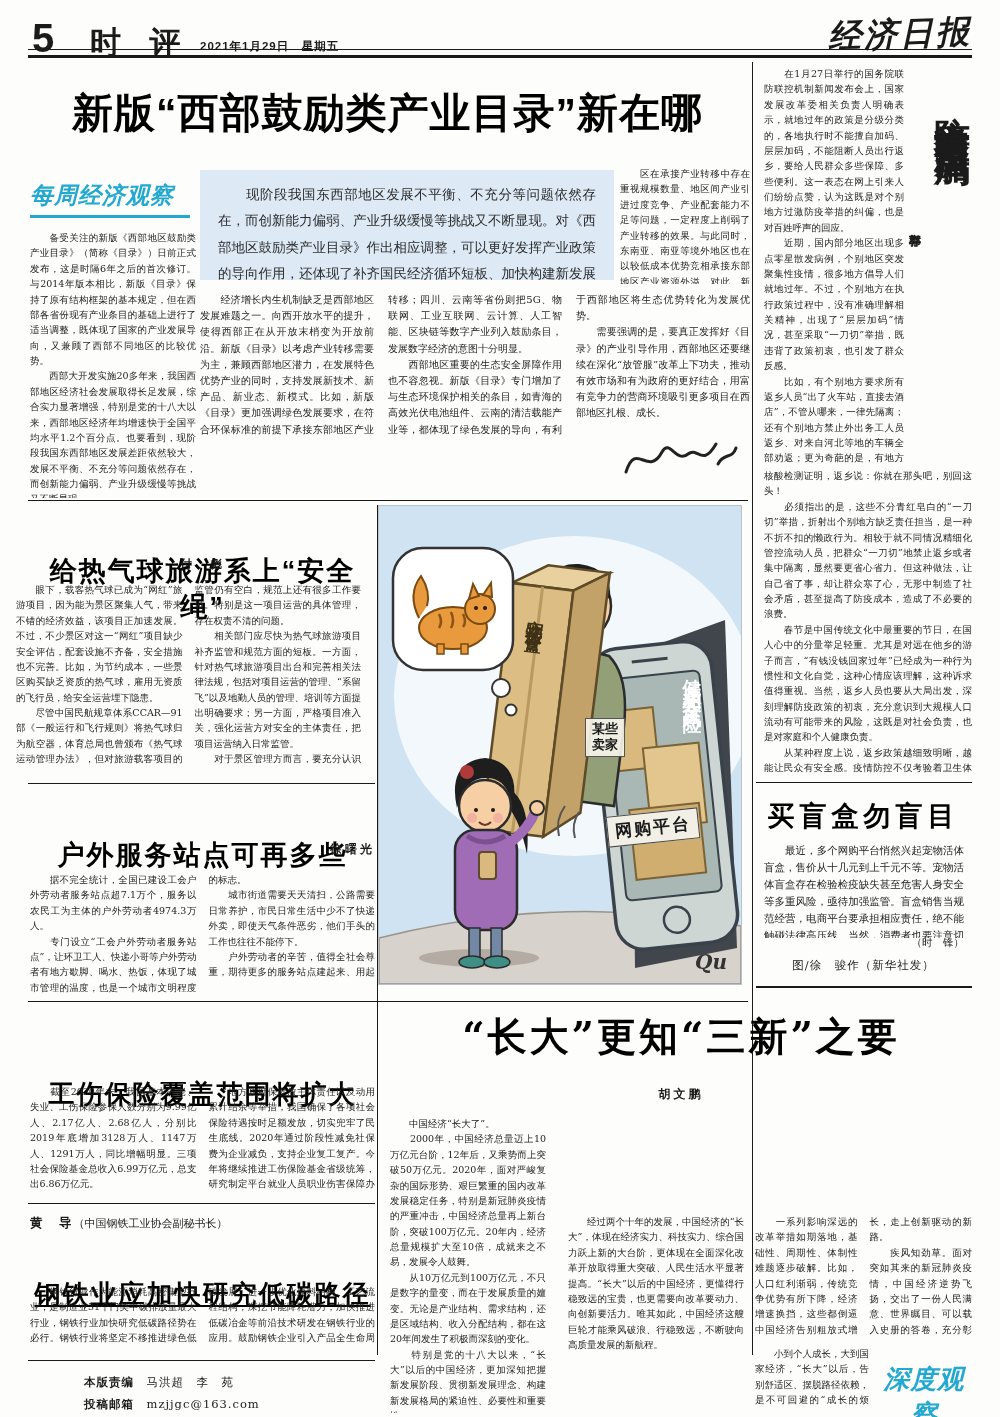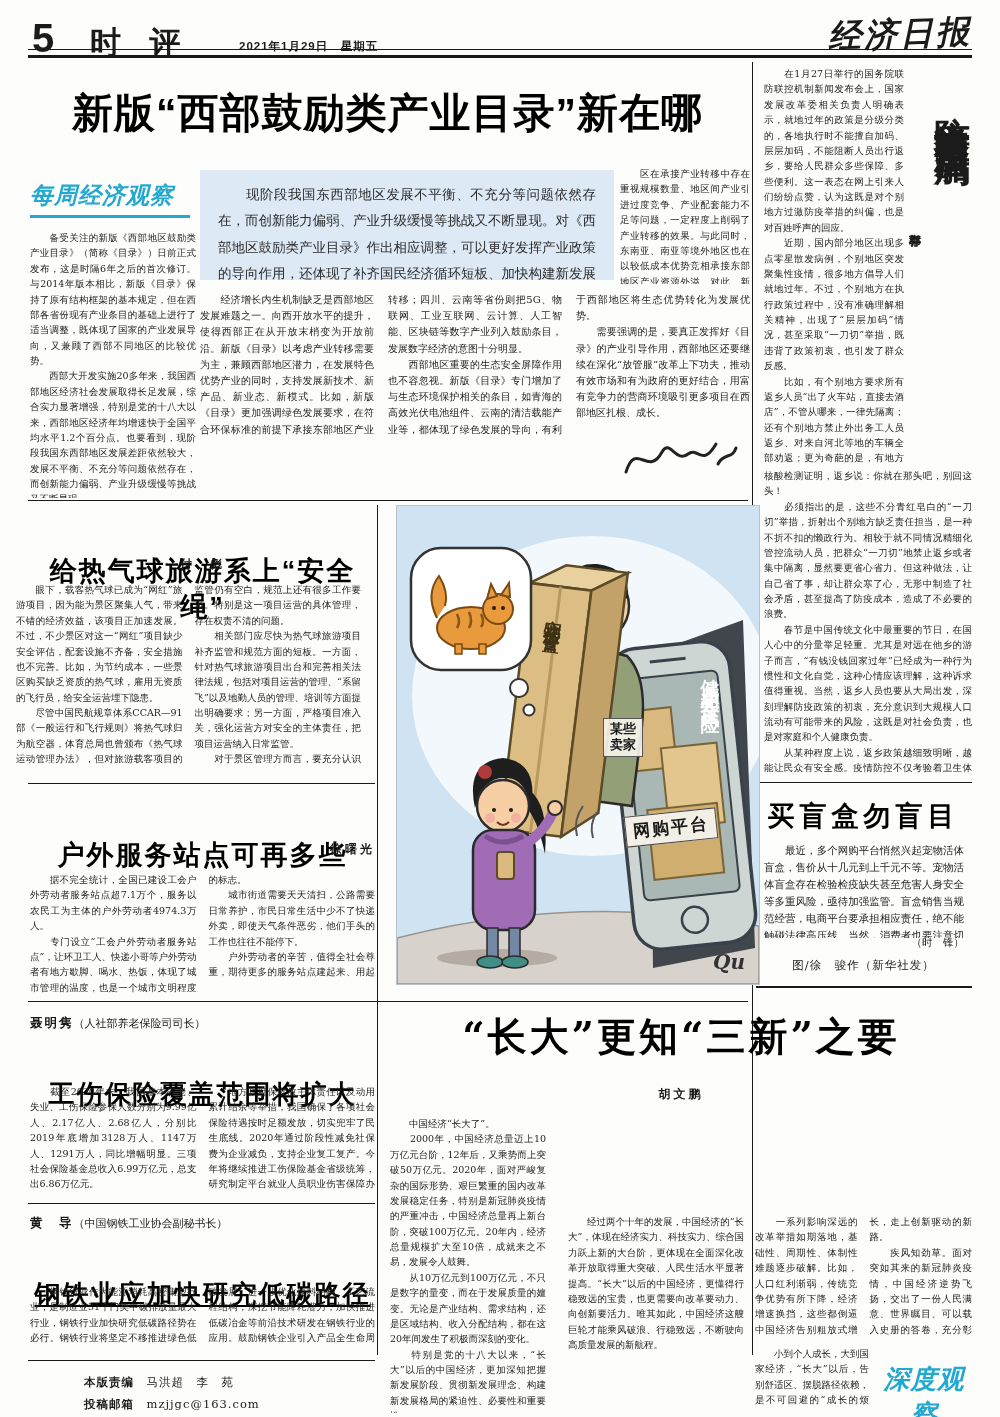--- a/index.html
+++ b/index.html
@@ -26,21 +26,21 @@
   .credit{text-align:center;font-size:11.5px;letter-spacing:1px;}
   .attrib{text-align:right;font-size:10.5px;padding-right:8px;}
 </style>
 </head>
 <body>
 
 <div class="page">
 
   <div class="abs sans" style="left:32px;top:16px;font-size:40px;font-weight:900;">5</div>
   <div class="abs sans" style="left:90px;top:22px;font-size:31px;font-weight:900;letter-spacing:10px;">时 评</div>
-  <div class="abs sans" style="left:200px;top:39px;font-size:11.5px;font-weight:bold;letter-spacing:1px;margin-left:39px;">
+  <div class="abs sans" style="left:200px;top:39px;font-size:11.5px;font-weight:bold;letter-spacing:1px;">
     <span>2021年1月29日</span>　<span>星期五</span>
   </div>
   <div class="abs" style="right:28px;top:12px;font-size:33px;font-weight:bold;font-style:italic;letter-spacing:3px;transform:rotate(-2deg);">经济日报</div>
   <div class="abs rule" style="left:28px;top:49px;width:944px;height:1px;"></div>
   <div class="abs rule" style="left:28px;top:55px;width:944px;height:3px;"></div>
 
   <div class="abs headline-main sans" style="left:55px;top:86px;width:665px;">新版“西部鼓励类产业目录”新在哪</div>
 
   <div class="abs cyan-label" style="left:30px;top:180px;width:160px;font-size:23px;font-family:'Liberation Sans',sans-serif;">每周经济观察</div>
 
@@ -94,21 +94,21 @@
 
   <div class="abs headline-sec sans" style="left:30px;top:798px;width:345px;">户外服务站点可再多些</div>
   <div class="abs author-line" style="left:30px;top:841px;width:345px;text-align:right;">徐曙光</div>
   <div class="abs body-text small" style="left:30px;top:872px;width:345px;height:128px;column-count:2;column-gap:12px;">　　据不完全统计，全国已建设工会户外劳动者服务站点超7.1万个，服务以农民工为主体的户外劳动者4974.3万人。
 　　专门设立“工会户外劳动者服务站点”，让环卫工人、快递小哥等户外劳动者有地方歇脚、喝水、热饭，体现了城市管理的温度，也是一个城市文明程度的标志。
 　　城市街道需要天天清扫，公路需要日常养护，市民日常生活中少不了快递外卖，即使天气条件恶劣，他们手头的工作也往往不能停下。
 　　户外劳动者的辛苦，值得全社会尊重，期待更多的服务站点建起来、用起来，把好事办好、实事办实，让户外劳动者感受到城市的关爱与温暖。</div>
 
   <div class="abs rule" style="left:377px;top:505px;width:1px;height:850px;"></div>
 
-  <div class="abs cartoon" style="left:396px;top:505px;width:362px;height:478px;">
+  <div class="abs cartoon" style="left:378px;top:505px;width:362px;height:478px;">
     <svg width="362" height="478" viewBox="0 0 362 478">
       <rect width="362" height="478" fill="#cfe3f2"></rect>
       <ellipse cx="195" cy="190" rx="180" ry="160" fill="#ffffff" opacity="0.75"></ellipse>
       <path d="M0,432 Q180,386 362,420 L362,478 L0,478 Z" fill="#d7d2cc" stroke="#9a938c" stroke-width="1.5"></path>
       <ellipse cx="100" cy="452" rx="60" ry="9" fill="#b4aca3"></ellipse>
 
       <polygon points="252,148 346,114 358,442 256,462" fill="#41464d"></polygon>
 
       <g transform="rotate(-6 290 300)">
         <rect x="225" y="138" width="122" height="302" rx="28" fill="#cdd6d2" stroke="#39424a" stroke-width="3.5"></rect>
@@ -182,23 +182,20 @@
     </svg>
     <div class="c-label vert" style="left:133px;top:100px;height:230px;font-size:17px;color:#3f3116;transform:rotate(7deg);letter-spacing:3px;">宠物活体盲盒</div>
     <div class="c-label" style="left:206px;top:212px;width:34px;font-size:13px;background:rgba(248,246,238,0.9);border:1px solid #555;padding:2px;line-height:1.25;text-align:center;">某些卖家</div>
     <div class="c-label" style="left:228px;top:306px;font-size:17px;background:#f2f0e6;border:1.5px solid #444;padding:3px 7px;transform:rotate(-6deg);letter-spacing:2px;">网购平台</div>
     <div class="c-label vert" style="left:300px;top:158px;height:270px;font-size:19px;color:#ffffff;letter-spacing:6px;">健康和安全风险</div>
     <div class="c-label" style="right:14px;bottom:10px;font-size:20px;font-style:italic;font-family:'DejaVu Serif',serif;color:#333;">Qu</div>
   </div>
 
   <div class="abs rule" style="left:28px;top:1001px;width:720px;height:1px;"></div>
 
-  <div class="abs byline" style="left:30px;top:1012px;width:345px;">
-    <b>聂明隽</b><span>（人社部养老保险司司长）</span>
-  </div>
   <div class="abs headline-sec sans" style="left:30px;top:1038px;width:345px;font-size:26px;">工伤保险覆盖范围将扩大</div>
   <div class="abs body-text small" style="left:30px;top:1084px;width:345px;height:112px;column-count:2;column-gap:12px;">　　截至2020年末，我国基本养老、失业、工伤保险参保人数分别为9.99亿人、2.17亿人、2.68亿人，分别比2019年底增加3128万人、1147万人、1291万人，同比增幅明显。三项社会保险基金总收入6.99万亿元，总支出6.86万亿元。
 　　地方政府保发放主体责任以及动用累计结余等举措，我国确保了各项社会保险待遇按时足额发放，切实兜牢了民生底线。2020年通过阶段性减免社保费为企业减负，支持企业复工复产。今年将继续推进工伤保险基金省级统筹，研究制定平台就业人员职业伤害保障办法，扩大工伤保险覆盖范围，压实基金中央调剂和中央财政支持力度。</div>
 
   <div class="abs rule" style="left:28px;top:1203px;width:347px;height:1px;"></div>
 
   <div class="abs byline" style="left:30px;top:1212px;width:345px;">
     <b>黄　导</b><span>（中国钢铁工业协会副秘书长）</span>
   </div>
   <div class="abs headline-sec sans" style="left:30px;top:1238px;width:345px;font-size:26px;text-decoration:underline;">钢铁业应加快研究低碳路径</div>

